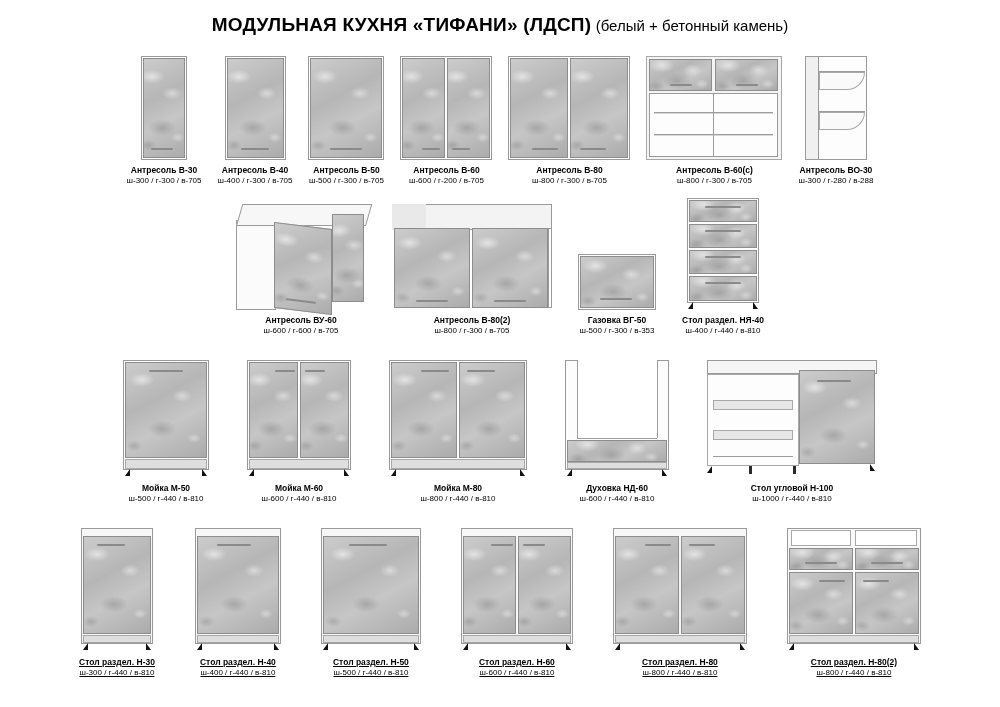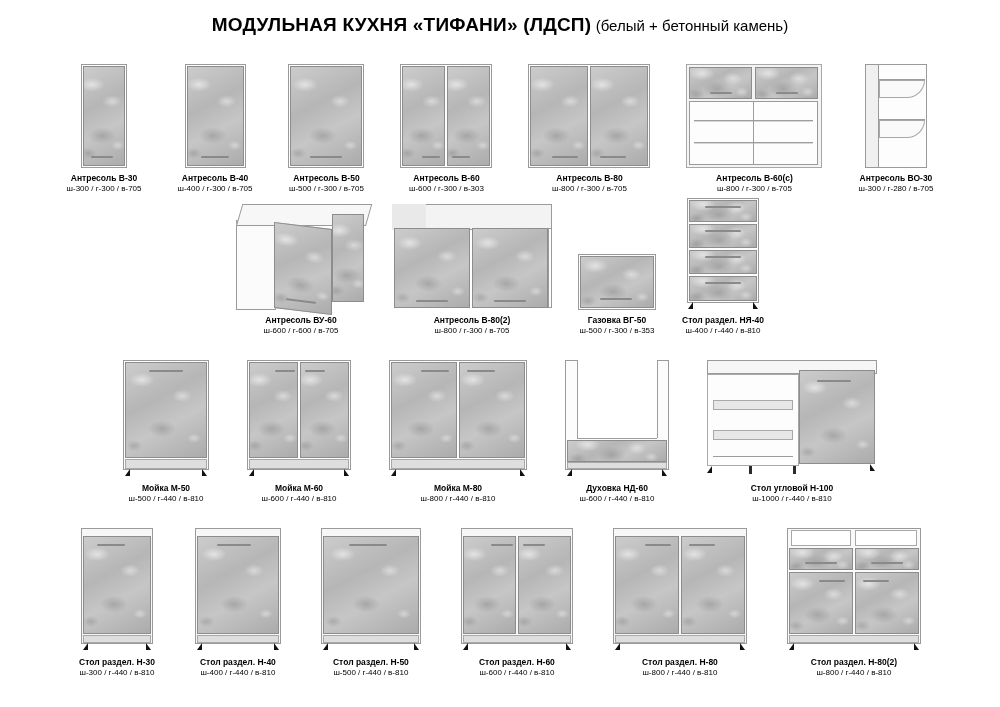--- a/index.html
+++ b/index.html
@@ -145,21 +145,21 @@
   }
 </style>
 </head>
 <body>
 
 <div class="title-wrap">
   <span class="title-main">МОДУЛЬНАЯ КУХНЯ «ТИФАНИ» (ЛДСП)</span>
   <span class="title-sub">(белый + бетонный камень)</span>
 </div>
 
-<div class="row" style="top:60px; gap:36px;align-items:flex-end;">
+<div class="row" style="top:52px; gap:16px;align-items:flex-end;">
 
   <div class="cell">
     <div class="art" style="width:46px;height:108px;">
       <div class="unit" style="width:46px;height:104px;">
         <div class="white" style="left:0;top:0;width:46px;height:104px;"></div>
         <div class="slab" style="left:2px;top:2px;width:42px;height:100px;"></div>
         <div class="handle" style="left:10px;top:92px;width:22px;"></div>
       </div>
     </div>
     <div class="caption">
@@ -201,21 +201,21 @@
       <div class="unit" style="width:92px;height:104px;">
         <div class="white" style="left:0;top:0;width:92px;height:104px;"></div>
         <div class="slab" style="left:2px;top:2px;width:43px;height:100px;"></div>
         <div class="slab" style="left:47px;top:2px;width:43px;height:100px;"></div>
         <div class="handle" style="left:22px;top:92px;width:18px;"></div>
         <div class="handle" style="left:52px;top:92px;width:18px;"></div>
       </div>
     </div>
     <div class="caption">
       <span class="cap-name">Антресоль В-60</span>
-      <span class="cap-dim">ш-600 / г-300 / в-303</span>
+      <span class="cap-dim">ш-600 / г-200 / в-705</span>
     </div>
   </div>
 
   <div class="cell">
     <div class="art" style="width:122px;height:108px;">
       <div class="unit" style="width:122px;height:104px;">
         <div class="white" style="left:0;top:0;width:122px;height:104px;"></div>
         <div class="slab" style="left:2px;top:2px;width:58px;height:100px;"></div>
         <div class="slab" style="left:62px;top:2px;width:58px;height:100px;"></div>
         <div class="handle" style="left:24px;top:92px;width:26px;"></div>
@@ -259,21 +259,21 @@
         <div class="white" style="left:0;top:0;width:14px;height:104px;background:#f0f0f0;"></div>
 
         <div class="whitefill" style="left:14px;top:16px;width:46px;height:18px;border-radius:0 0 26px 0;background:#fafafa;"></div>
         <div class="whitefill" style="left:14px;top:56px;width:46px;height:18px;border-radius:0 0 26px 0;background:#fafafa;"></div>
         <div class="hline" style="left:14px;top:15px;width:46px;"></div>
         <div class="hline" style="left:14px;top:55px;width:46px;"></div>
       </div>
     </div>
     <div class="caption">
       <span class="cap-name">Антресоль ВО-30</span>
-      <span class="cap-dim">ш-300 / г-280 / в-705</span>
+      <span class="cap-dim">ш-300 / г-280 / в-288</span>
     </div>
   </div>
 </div>
 
 <div class="row" style="top:198px; gap:26px;">
 
   <div class="cell">
     <div class="art" style="width:130px;height:112px;">
       <div class="unit" style="width:130px;height:108px;">
 
@@ -450,21 +450,21 @@
         <div class="foot r" style="left:163px;top:104px;"></div>
       </div>
     </div>
     <div class="caption">
       <span class="cap-name">Стол угловой Н-100</span>
       <span class="cap-dim">ш-1000 / г-440 / в-810</span>
     </div>
   </div>
 </div>
 
-<div class="row" style="top:526px; gap:40px;">
+<div class="row" style="top:526px; gap:40px;text-decoration:underline;">
 
   <div class="cell">
     <div class="art" style="width:72px;height:126px;">
       <div class="unit" style="width:72px;height:124px;">
         <div class="white" style="left:0;top:0;width:72px;height:116px;background:#f7f7f7;"></div>
         <div class="slab" style="left:2px;top:8px;width:68px;height:98px;"></div>
         <div class="shadefill" style="left:2px;top:107px;width:68px;height:8px;background:#dedede;"></div>
         <div class="handle" style="left:16px;top:16px;width:28px;"></div>
         <div class="foot" style="left:2px;top:115px;"></div>
         <div class="foot r" style="left:65px;top:115px;"></div>

